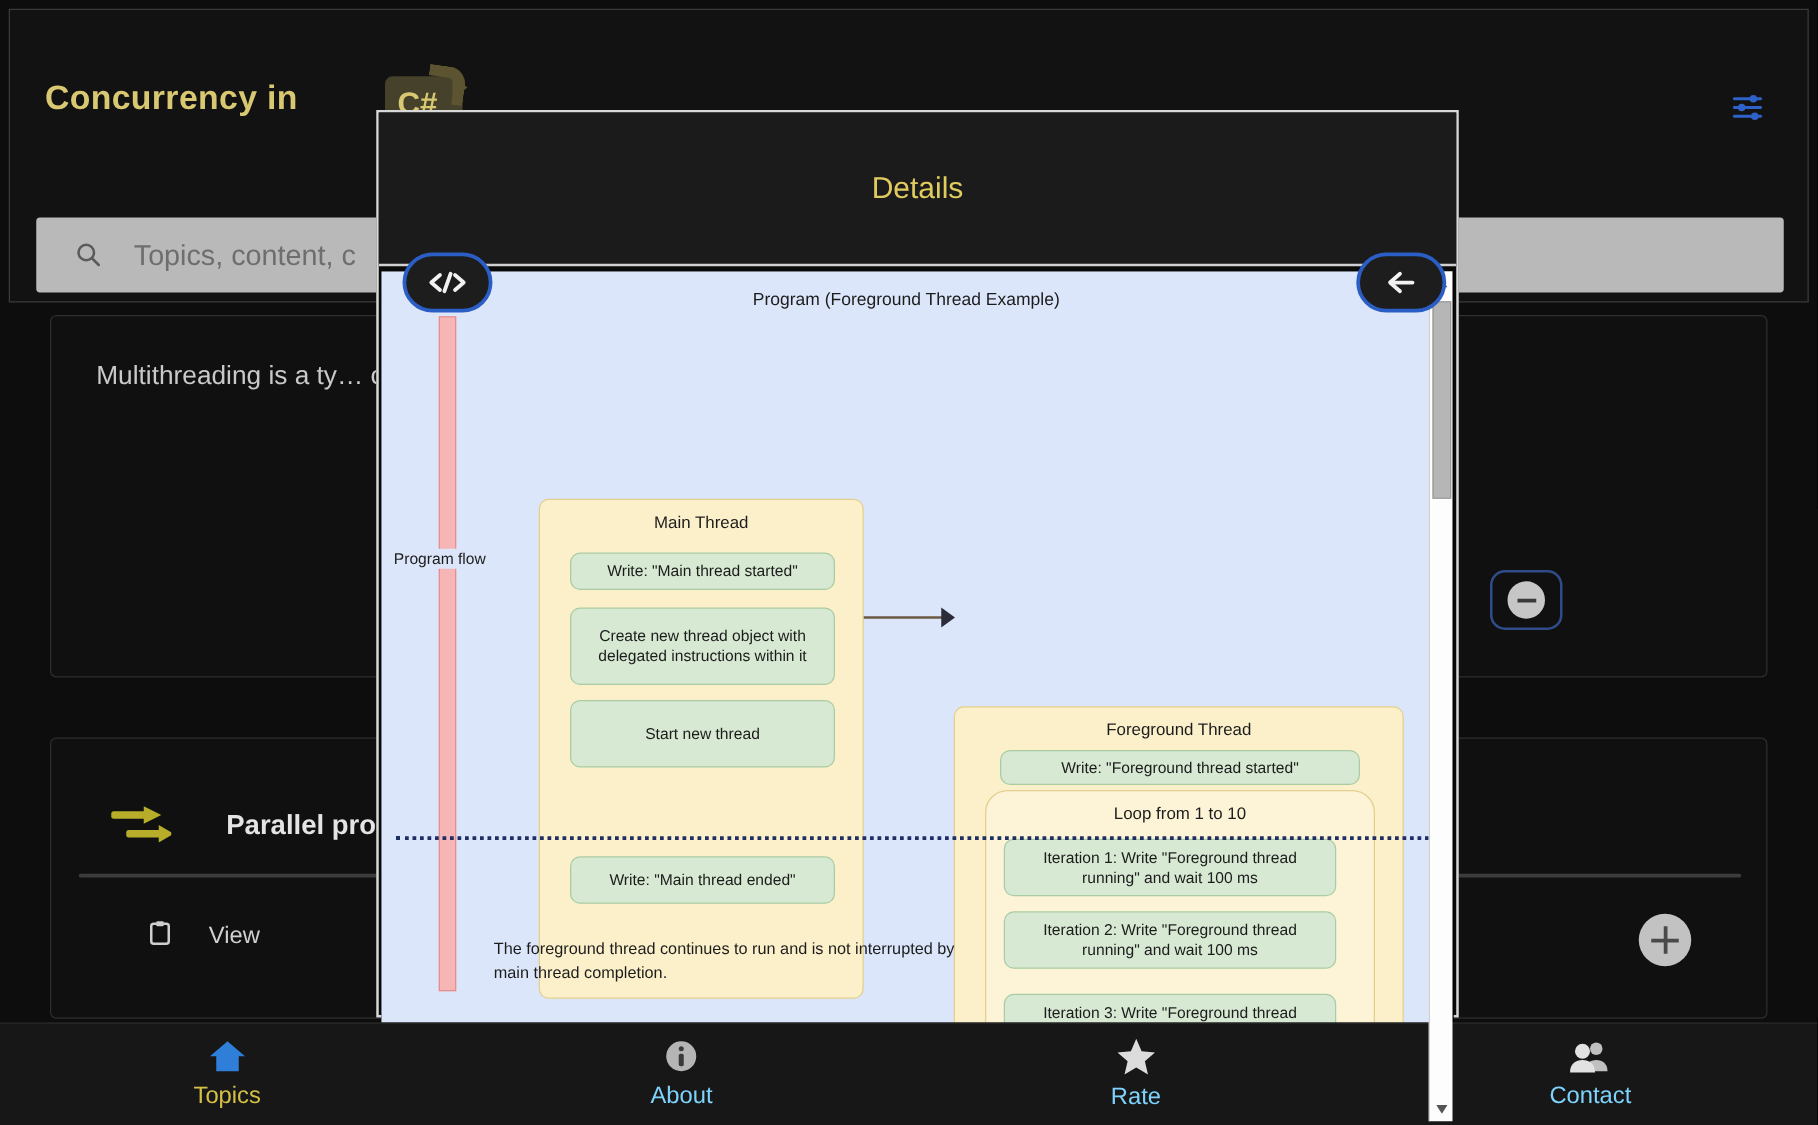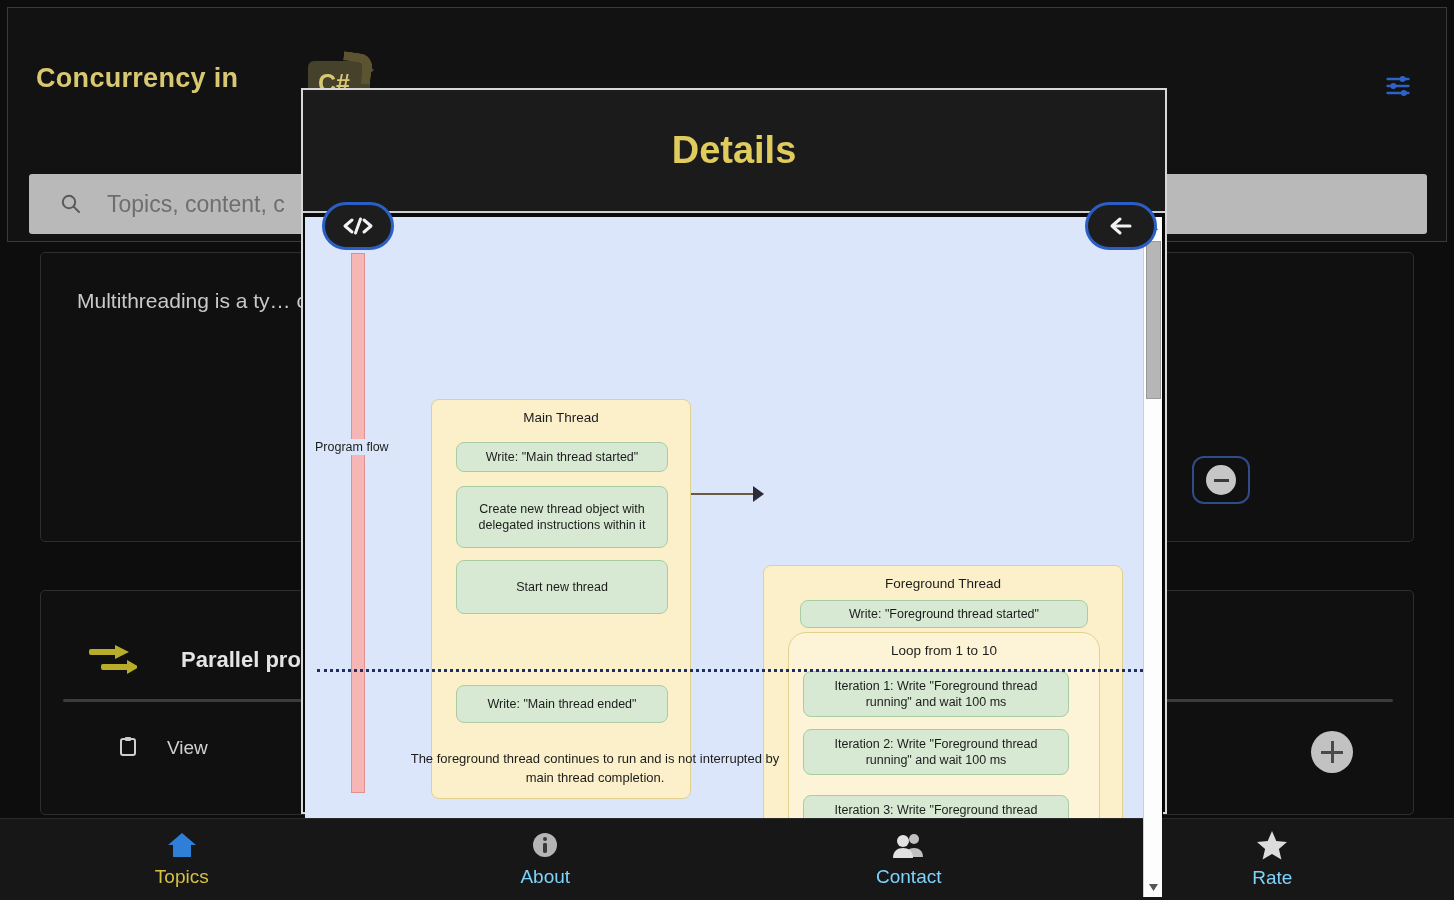--- a/index.html
+++ b/index.html
@@ -173,21 +173,21 @@
     border: 2px solid #d8d8d8;
   }
   .modal-header {
     position: absolute; left: 0; top: 0;
     width: 100%; height: 123px;
     background: #1b1b1b;
     border-bottom: 2px solid #d0d0d0;
     display: flex; align-items: center; justify-content: center;
   }
   .modal-title {
-    font-size: 38px; font-weight: bold; color: #e0cc5e;
+    font-size: 24px; font-weight: normal; color: #e0cc5e;
   }
   .modal-body {
     position: absolute; left: 2px; top: 127px;
     width: 858px; height: 680px;
     background: #000;
     overflow: hidden;
   }
   .diagram-scroll {
     position: absolute; left: 0; top: 0;
     width: 840px; height: 680px;
@@ -289,21 +289,21 @@
     border-bottom: 8px solid transparent;
   }
 
   .dotted-sep {
     position: absolute; left: 12px; top: 452px;
     width: 826px; height: 0;
     border-top: 3px dotted #1f2e63;
   }
   .foot-note {
     position: absolute; left: 90px; top: 532px;
-    width: 400px; text-align: center;
+    width: 400px; text-align: left;
     font-size: 13px; line-height: 19px; color: #1c1c1c;
   }
 </style>
 </head>
 <body>
 
 <div id="app">
 
   <div class="header">
     <div class="app-title">Concurrency in</div>
@@ -379,20 +379,21 @@
   </div>
 
   <div class="modal-shadow">
     <div class="modal-header">
       <div class="modal-title">Details</div>
     </div>
 
     <div class="modal-body">
       <div class="diagram-scroll">
 
+        <div class="diag-title">Program (Foreground Thread Example)</div>
 
         <div class="flowbar"></div>
         <div class="flowlabel">Program flow</div>
 
         <div class="panel" id="main-thread">
           <div class="panel-title">Main Thread</div>
           <div class="step" style="left:24px; top:42px; width:212px; height:30px;">Write: "Main thread started"</div>
           <div class="step" style="left:24px; top:160px; width:212px; height:54px;">Start new thread</div>
           <div class="step" style="left:24px; top:86px; width:212px; height:62px;">Create new thread object with delegated instructions within it</div>
           <div class="step" style="left:24px; top:285px; width:212px; height:38px;">Write: "Main thread ended"</div>
@@ -465,30 +466,30 @@
     <div class="navitem">
       <svg width="28" height="28" viewBox="0 0 28 28">
         <circle cx="14" cy="14" r="12" fill="#b5b5b5"></circle>
         <circle cx="14" cy="8" r="2" fill="#3a3a3a"></circle>
         <rect x="12" y="12" width="4" height="10" rx="1.4" fill="#3a3a3a"></rect>
       </svg>
       <span class="nlabel">About</span>
     </div>
 
     <div class="navitem">
+      <svg width="32" height="30" viewBox="0 0 32 30">
+        <polygon points="16,1 20.3,11 31,11.9 22.9,19 25.4,29.5 16,23.9 6.6,29.5 9.1,19 1,11.9 11.7,11" fill="#dcdcdc"></polygon>
+      </svg>
+      <span class="nlabel">Rate</span>
+    </div>
+
+    <div class="navitem">
       <svg width="34" height="28" viewBox="0 0 34 28">
         <circle cx="22" cy="8" r="5" fill="#c0c0c0"></circle>
         <path d="M13 26c0-6 4-9 9-9s9 3 9 9z" fill="#c0c0c0"></path>
         <circle cx="11" cy="10" r="6" fill="#e2e2e2"></circle>
         <path d="M1 27c0-7 4.5-10 10-10s10 3 10 10z" fill="#e2e2e2"></path>
       </svg>
       <span class="nlabel">Contact</span>
     </div>
-
-    <div class="navitem">
-      <svg width="32" height="30" viewBox="0 0 32 30">
-        <polygon points="16,1 20.3,11 31,11.9 22.9,19 25.4,29.5 16,23.9 6.6,29.5 9.1,19 1,11.9 11.7,11" fill="#dcdcdc"></polygon>
-      </svg>
-      <span class="nlabel">Rate</span>
-    </div>
   </div>
 
 </div>
 
 </body></html>

